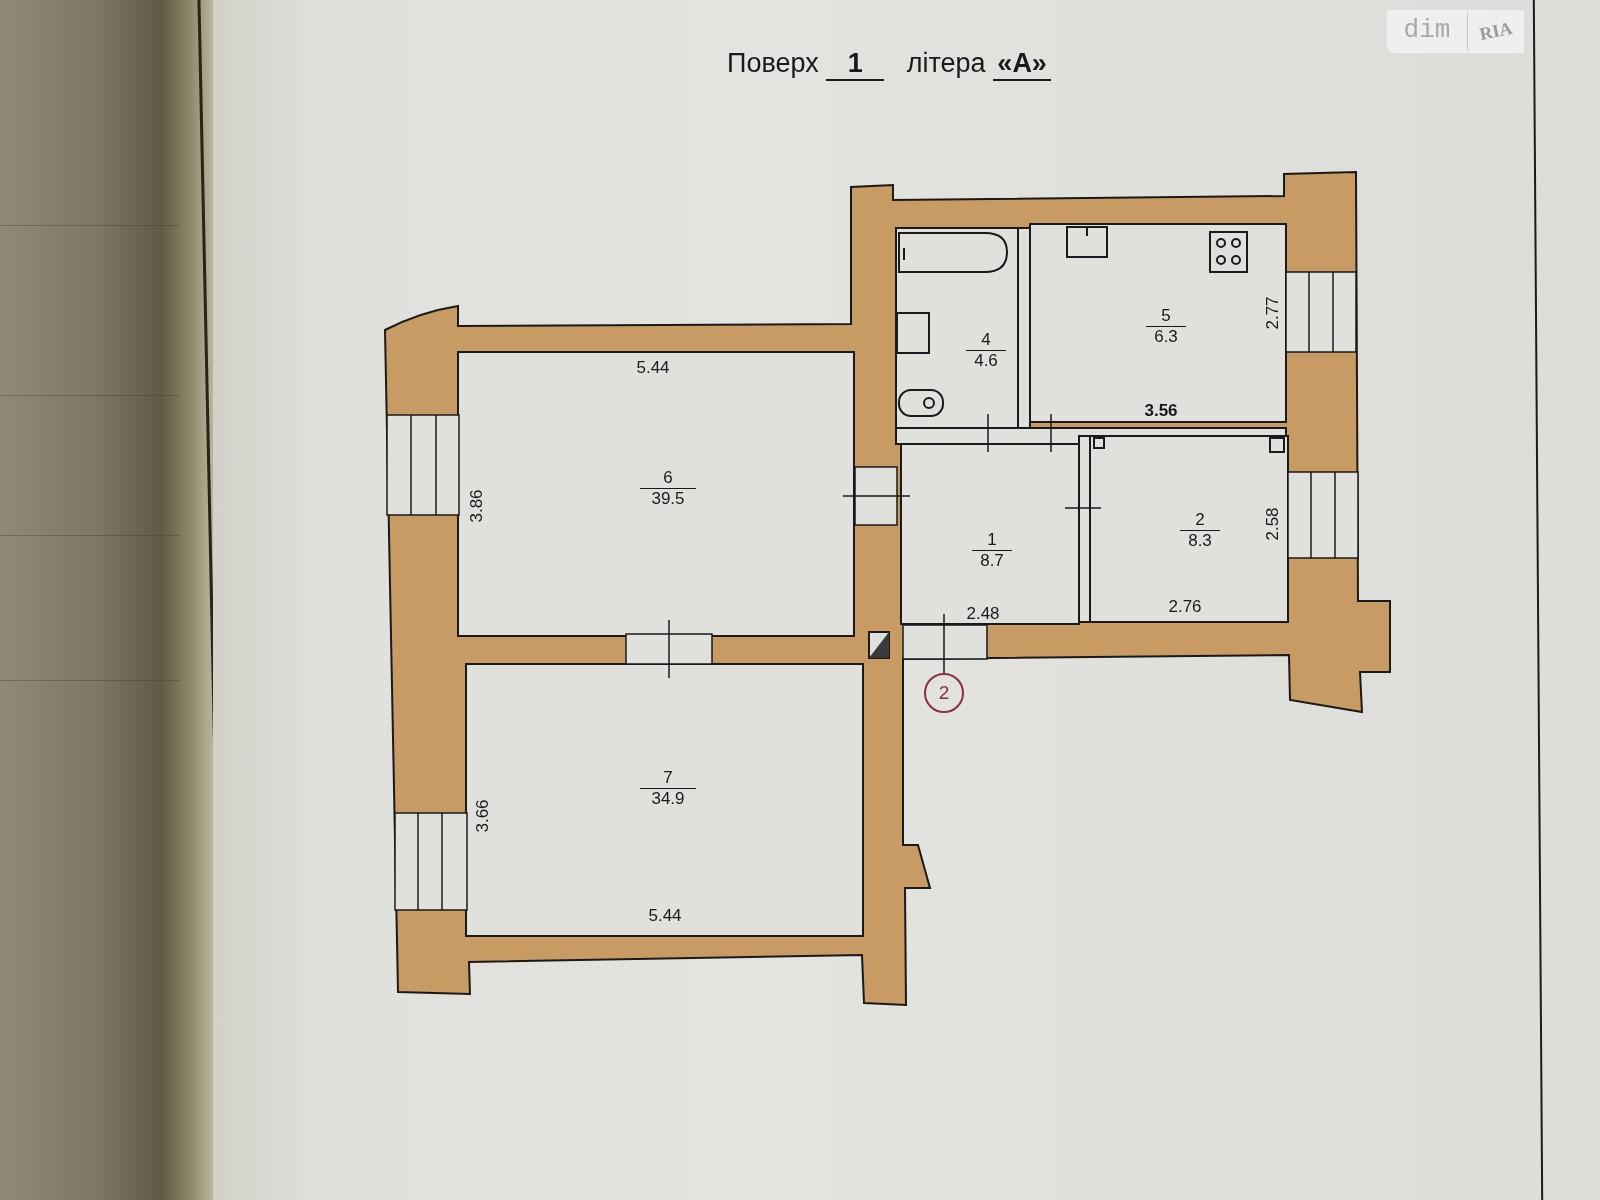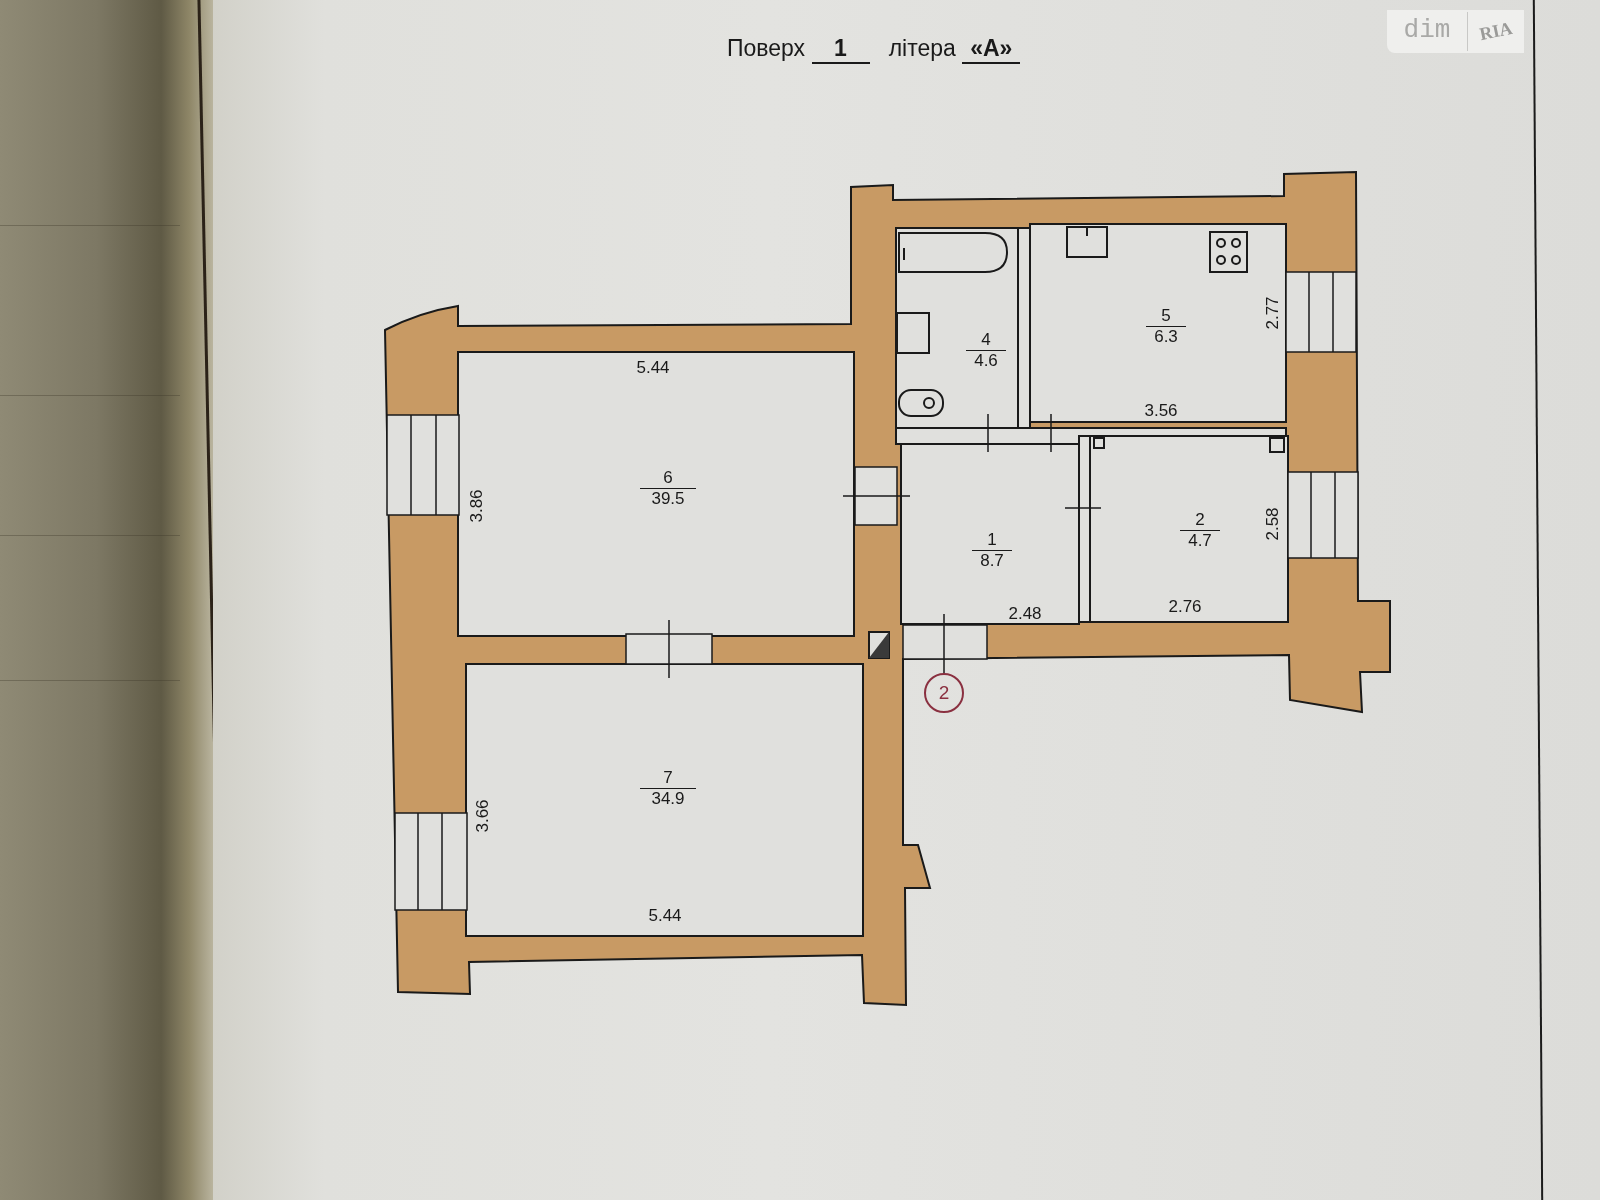--- a/index.html
+++ b/index.html
@@ -14,21 +14,21 @@
   }
   .left-page .ghost-line { position:absolute; left:0; height:1px; background:rgba(60,55,40,0.35); width:180px; }
   .left-page .ghost-text { position:absolute; left:2px; color:rgba(50,45,35,0.35); font-size:15px; }
   .page-edge { position:absolute; left:210px; top:0; width:3px; height:1200px; background:#2b2218; transform:skewX(1.2deg); }
   .main-page {
     position:absolute; left:213px; top:0; width:1387px; height:1200px;
     background:linear-gradient(90deg,#d2d1c9 0%,#e0e0dc 8%,#e3e3e0 40%,#dcdcd9 100%);
   }
   .border-right { position:absolute; left:1537px; top:0; width:2px; height:1200px; background:#1b1b1b; transform:skewX(0.4deg); }
   .title {
-    position:absolute; left:727px; top:35px; font-size:23px; color:#1a1a1a; white-space:nowrap;
+    position:absolute; left:727px; top:48px; font-size:27px; color:#1a1a1a; white-space:nowrap;
   }
   .title .u { display:inline-block; border-bottom:2px solid #1a1a1a; text-align:center; font-weight:bold; }
   .logo {
     position:absolute; left:1387px; top:10px; width:137px; height:43px;
     background:#efefed; border-radius:0 0 0 8px; display:flex;
   }
   .logo .dim { width:80px; color:#a9a9a7; font-size:26px; line-height:40px; text-align:center;font-family:Liberation Mono, monospace; }
   .logo .sep { width:1px; background:#c8c8c6; margin:2px 0; }
   .logo .ria { flex:1; color:#9a9a98; font-family:"Liberation Serif", serif; font-weight:bold; font-size:18px; line-height:43px; text-align:center; transform:rotate(-12deg); }
   svg.plan { position:absolute; left:0; top:0; }
@@ -151,26 +151,26 @@
 <div class="room" style="left:966px;top:330px;width:40px;">
   <span class="num">4</span><span>4.6</span>
 </div>
 <div class="room" style="left:1146px;top:306px;width:40px;">
   <span class="num">5</span><span>6.3</span>
 </div>
 <div class="room" style="left:972px;top:530px;width:40px;">
   <span class="num">1</span><span>8.7</span>
 </div>
 <div class="room" style="left:1180px;top:510px;width:40px;">
-  <span class="num">2</span><span>4.7</span>
+  <span class="num">2</span><span>8.3</span>
 </div>
 
 <div class="lbl" style="left:628px;top:358px;width:50px;">5.44</div>
 <div class="lbl vert" style="left:452px;top:496px;width:50px;">3.86</div>
 <div class="lbl" style="left:640px;top:906px;width:50px;">5.44</div>
 <div class="lbl vert" style="left:458px;top:806px;width:50px;">3.66</div>
-<div class="lbl" style="left:1136px;top:401px;width:50px;">3.56</div>
+<div class="lbl" style="left:1136px;top:401px;width:50px;font-weight:bold;">3.56</div>
 <div class="lbl vert" style="left:1248px;top:303px;width:50px;">2.77</div>
 <div class="lbl vert" style="left:1248px;top:514px;width:50px;">2.58</div>
 <div class="lbl" style="left:1160px;top:597px;width:50px;">2.76</div>
-<div class="lbl" style="left:1000px;top:604px;width:50px;text-align:center;">2.48</div>
+<div class="lbl" style="left:958px;top:604px;width:50px;text-align:center;">2.48</div>
 
 <div class="marker">2</div>
 
 </body></html>

